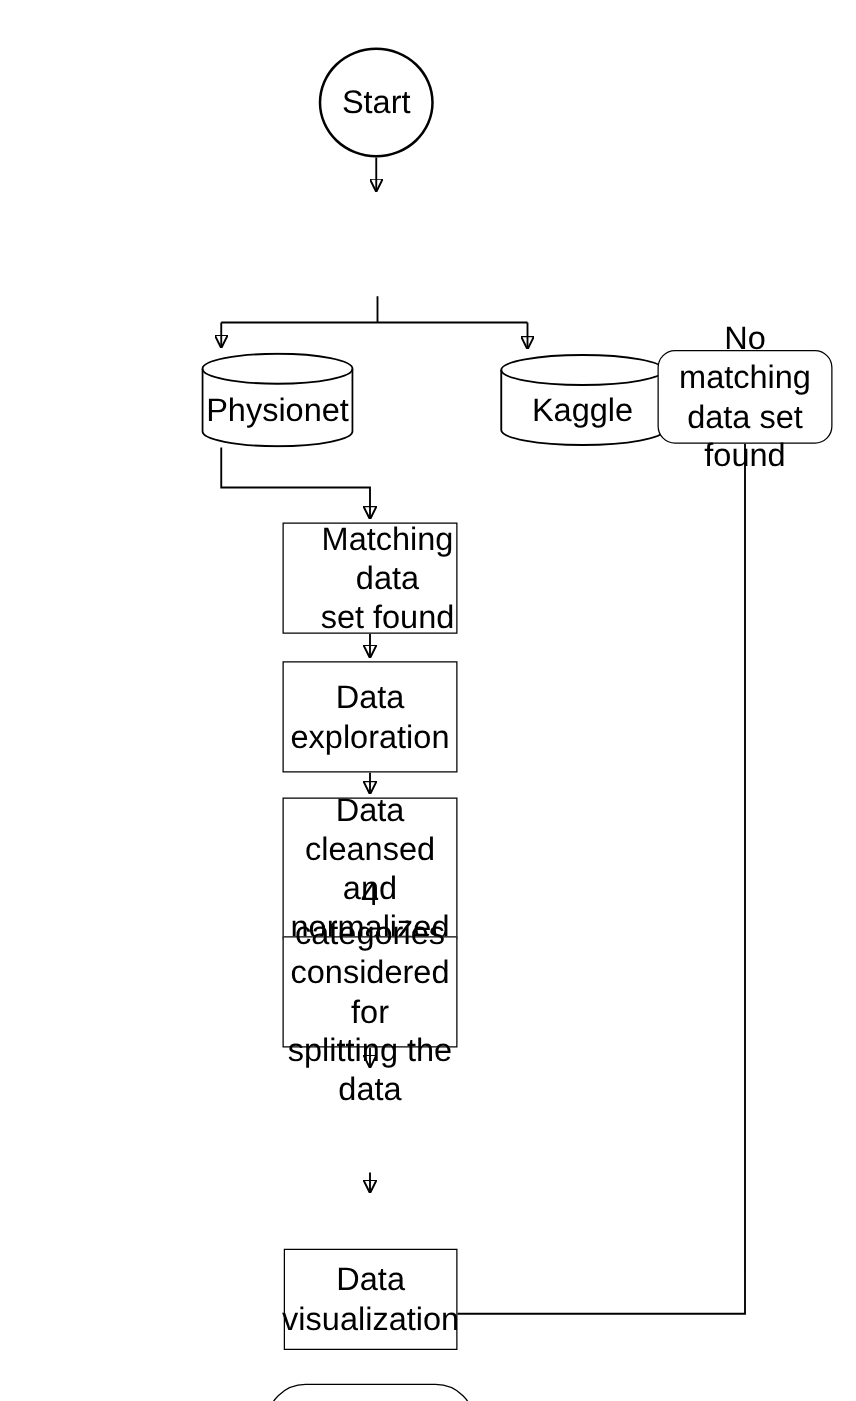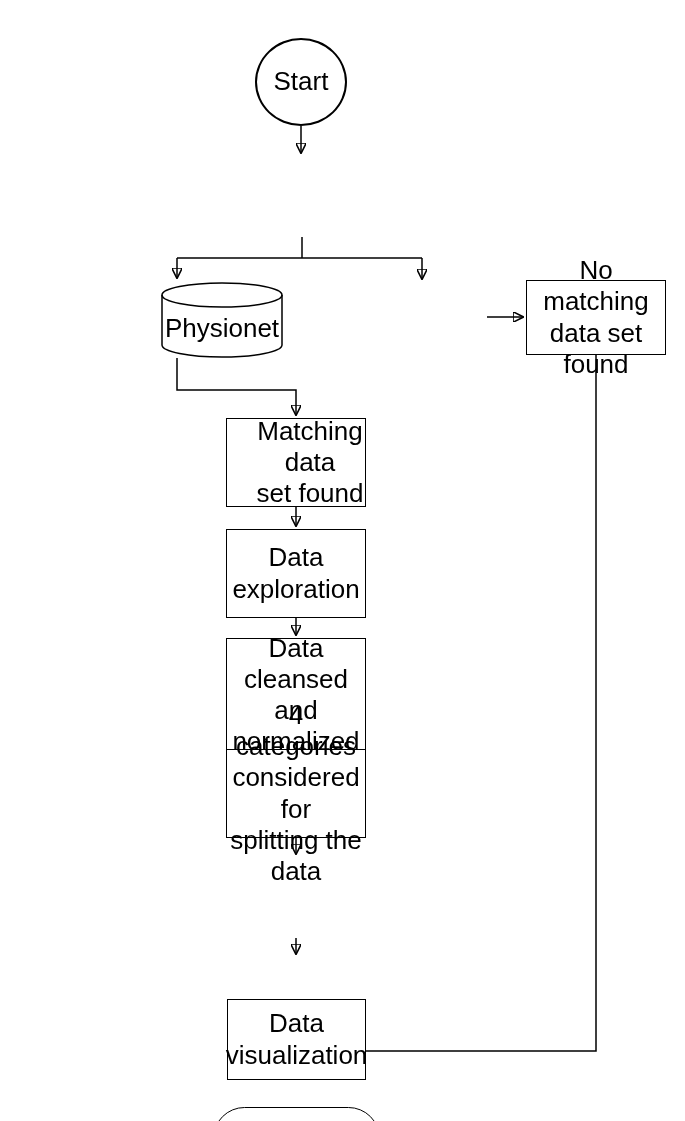--- a/index.html
+++ b/index.html
@@ -108,22 +108,31 @@
   <div class="node shape-cylinder" style="left:116px; top:282px; width:122px; height:76px;">
     <svg width="122" height="76" viewBox="0 0 122 76" xmlns="http://www.w3.org/2000/svg">
       <path d="M1,13 A60,12 0 0 1 121,13 L121,63 A60,12 0 0 1 1,63 Z" fill="#ffffff" stroke="#000000" stroke-width="1.5"></path>
       <path d="M1,13 A60,12 0 0 0 121,13" fill="none" stroke="#000000" stroke-width="1.5"></path>
     </svg>
     <div class="cyl-label">
       <span>Physionet</span>
     </div>
   </div>
 
+  <div class="node shape-cylinder" style="left:355px; top:283px; width:132px; height:74px;">
+    <svg width="132" height="74" viewBox="0 0 132 74" xmlns="http://www.w3.org/2000/svg">
+      <path d="M1,13 A65,12 0 0 1 131,13 L131,61 A65,12 0 0 1 1,61 Z" fill="#ffffff" stroke="#000000" stroke-width="1.5"></path>
+      <path d="M1,13 A65,12 0 0 0 131,13" fill="none" stroke="#000000" stroke-width="1.5"></path>
+    </svg>
+    <div class="cyl-label">
+      <span>Kaggle</span>
+    </div>
+  </div>
 
-  <div class="node shape-rect" style="left:526px; top:280px; width:140px; height:75px;">
+  <div class="node shape-rect" style="left:526px; top:280px; width:140px; height:75px;border-radius:14px;">
     <span>No matching
 data set found</span>
   </div>
 
   <div class="node shape-rect" style="left:226px; top:418px; width:140px; height:89px;padding-left:28px;">
     <span>Matching data
 set found</span>
   </div>
 
   <div class="node shape-rect" style="left:226px; top:529px; width:140px; height:89px;">

